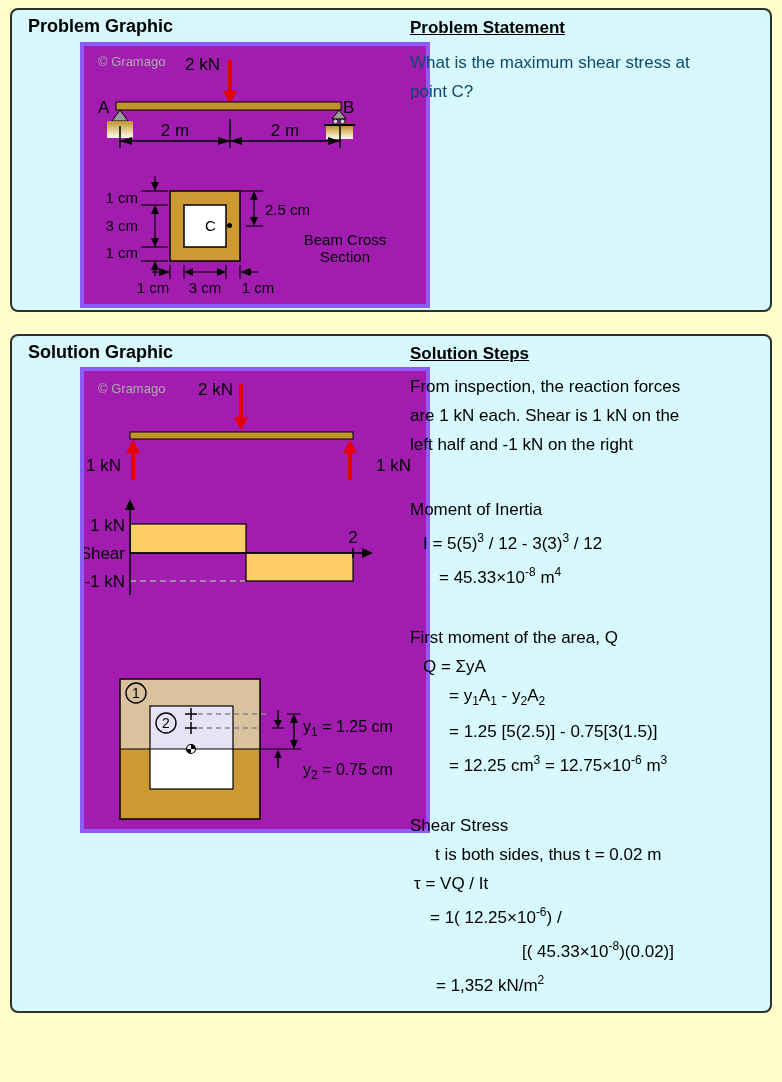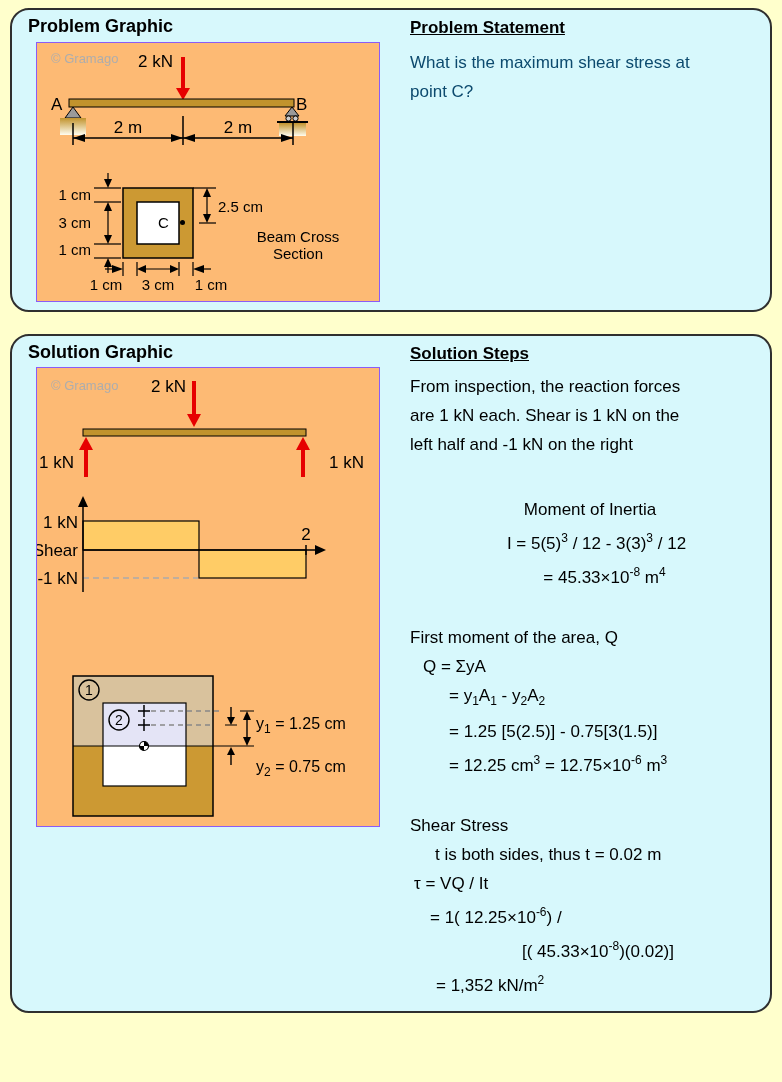--- a/index.html
+++ b/index.html
@@ -1,31 +1,31 @@
 <!DOCTYPE html>
 <html><head>
 <meta charset="utf-8">
 <style>
   html,body { margin:0; padding:0; }
   body { background:#FFFFCC; font-family:"Liberation Sans", sans-serif; }
   .page { position:relative; width:782px; height:1082px; background:#FFFFCC; overflow:hidden; }
   .panel { position:absolute; left:10px; width:762px; background:#D7F8FC;
-           border:2px solid #2F2F2F; border-radius:19px; box-sizing:border-box; }
+           border:2px solid #2F2F2F; border-radius:8px; box-sizing:border-box; }
   #panel-problem  { top:8px;   height:304px; }
   #panel-solution { top:334px; height:679px; }
   .panel-title { position:absolute; left:16px; top:6px; font-size:18px; font-weight:bold; color:#000; }
-  .gbox { position:absolute; background:#fdba74; border:1px solid #8b5cf6; }
+  .gbox { position:absolute; background:#a21caf; border:4px solid #8b5cf6;margin-left:44px; }
   #problem-gbox  { left:24px; top:32px; width:342px; height:258px; }
   #solution-gbox { left:24px; top:31px; width:342px; height:458px; }
   .col-head { position:absolute; left:398px; top:8px; font-size:17px; font-weight:bold;
               text-decoration:underline; color:#000; }
   .stmt-col  { position:absolute; left:398px; top:38px; width:360px; font-size:17px; line-height:29px; color:#0c4a6e; }
   .steps-col { position:absolute; left:398px; top:36px; width:360px; font-size:17px; line-height:29px; color:#000; }
   .steps-col sup, .steps-col sub, .glabel sub { font-size:12px; }
-  .b-inertia { margin-top:36px;text-align:center; }
+  .b-inertia { margin-top:36px; }
   .b-q       { margin-top:32px; }
   .b-stress  { margin-top:32px; }
   .in0 { margin-left:0; }    .in1 { margin-left:13px; }  .in2 { margin-left:29px; }
   .in3 { margin-left:39px; } .in4 { margin-left:25px; }  .in5 { margin-left:4px; }
   .in6 { margin-left:20px; } .in7 { margin-left:112px; } .in8 { margin-left:26px; }
   svg { font-family:"Liberation Sans", sans-serif; display:block; }
   .wm  { font-size:13px; fill:#ADADAD; }
   .t17 { font-size:17px; fill:#000; }
   .t15 { font-size:15px; fill:#000; }
   .t14 { font-size:14px; fill:#000; }

